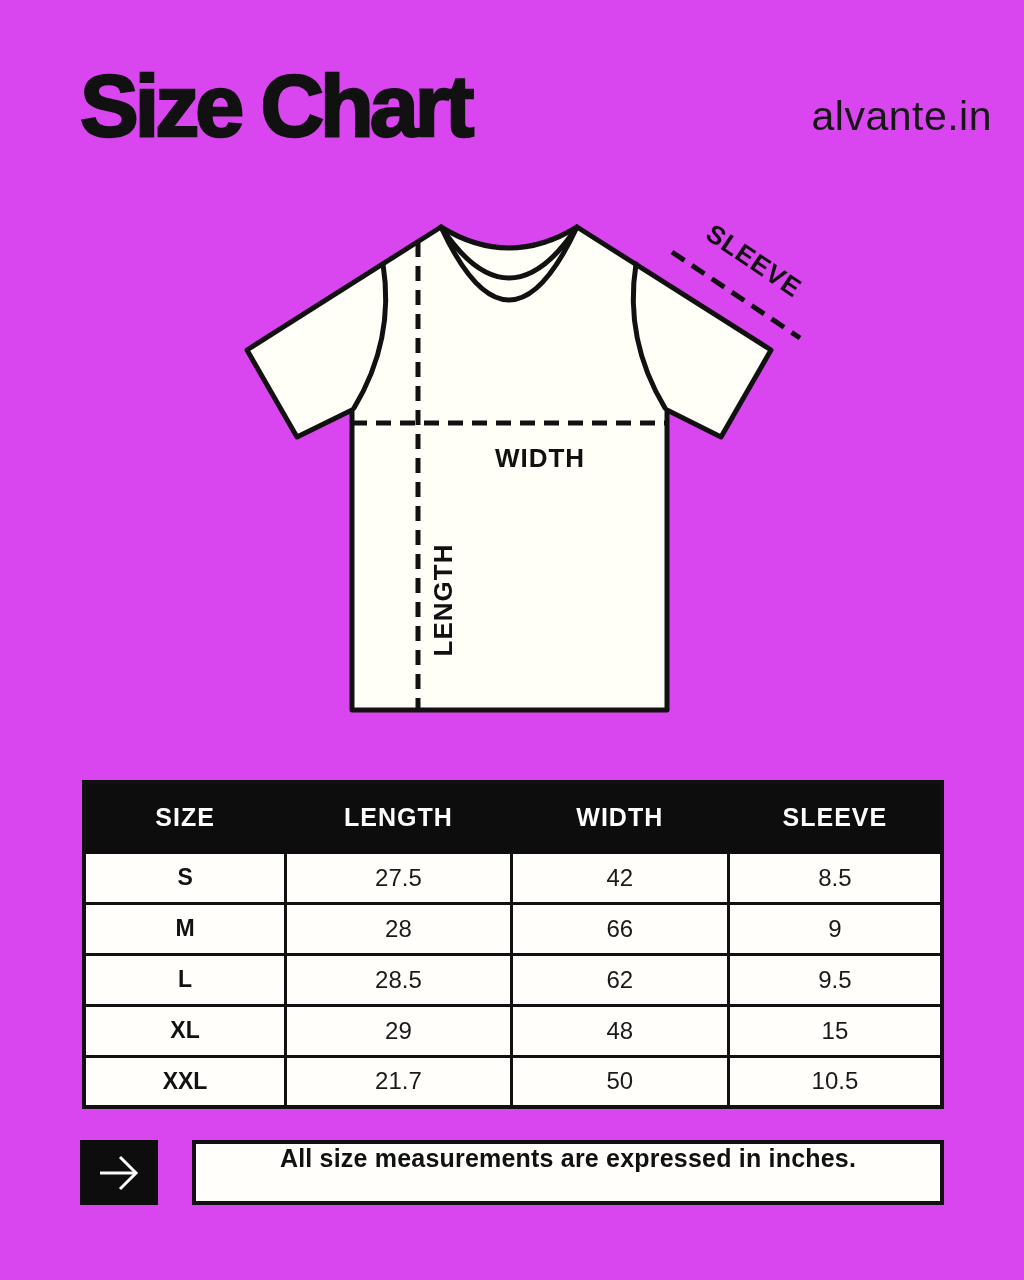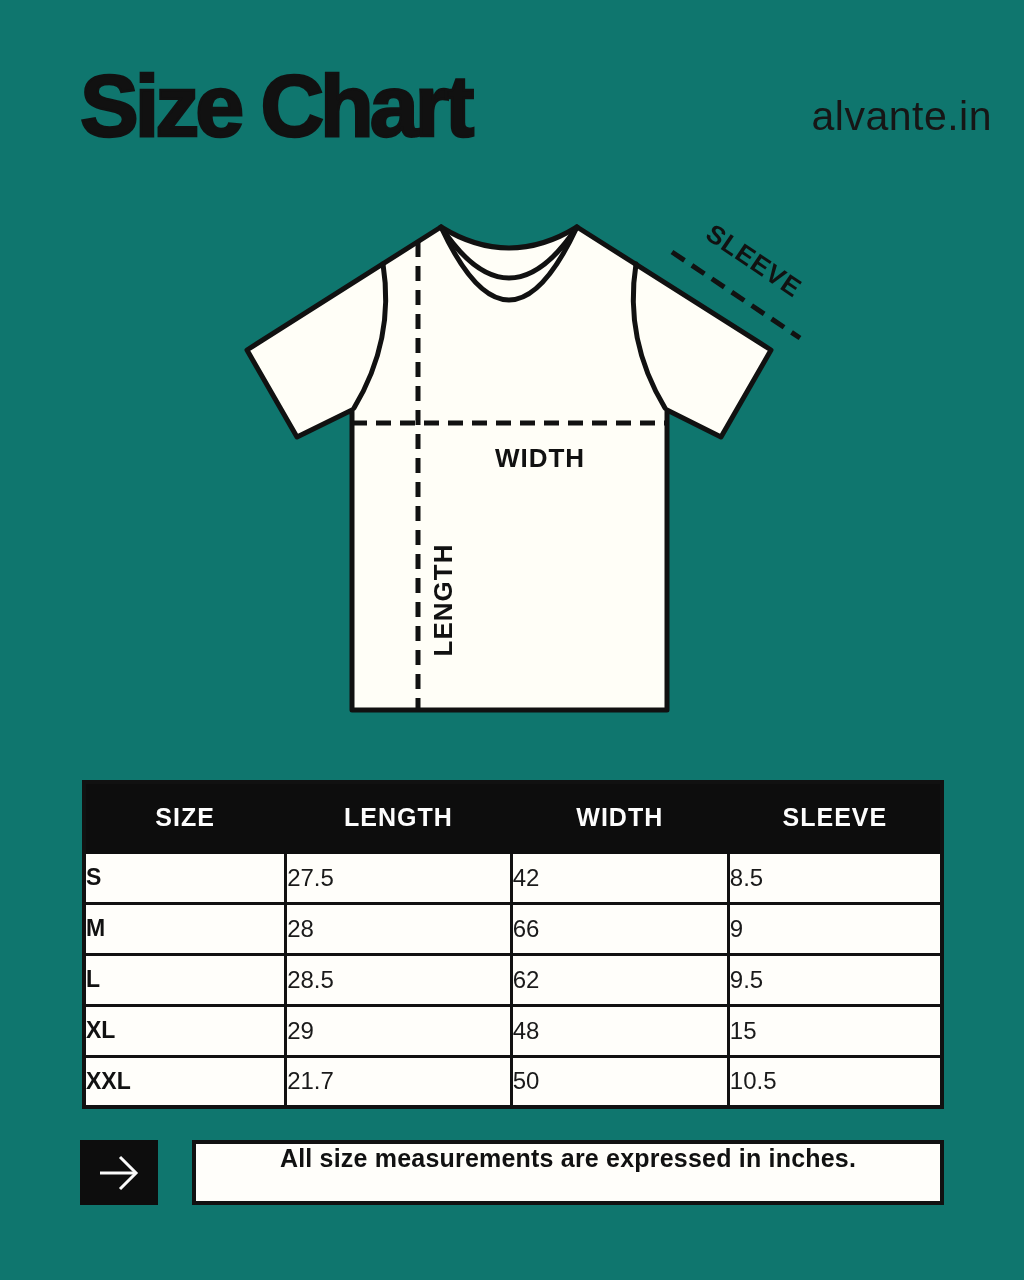--- a/index.html
+++ b/index.html
@@ -1,18 +1,18 @@
 <!DOCTYPE html>
 <html><head>
 <meta charset="utf-8">
 <style>
   * { margin:0; padding:0; box-sizing:border-box; }
   html,body { width:1024px; height:1280px; }
   body { font-family:"Liberation Sans","DejaVu Sans",sans-serif; background:#fffef7; color:#111; }
-  .page { position:relative; width:1024px; height:1280px; background:#0f766e; overflow:hidden; }
+  .page { position:relative; width:1024px; height:1280px; background:#d946ef; overflow:hidden; }
 
   
   .title {
     position:absolute; left:80px; top:62px;
     font-size:88px; font-weight:bold; letter-spacing:-4px; line-height:1;
     -webkit-text-stroke:2.5px #111; color:#111;
   }
   .brand {
     position:absolute; right:32px; top:93px;
     font-size:41px; font-weight:400; letter-spacing:0.5px; color:#161616;
@@ -20,20 +20,21 @@
 
   
   .diagram { position:absolute; left:230px; top:205px; width:580px; height:515px; }
   .diagram svg { display:block; width:100%; height:100%; }
   .diagram text { font-family:"Liberation Sans","DejaVu Sans",sans-serif; font-weight:bold; fill:#111; }
 
   
   .size-table {
     position:absolute; left:82px; top:780px; width:862px;
     border-collapse:collapse; border:4px solid #111; table-layout:fixed;
+    text-align:center;
   }
   .size-table th {
     background:#0d0d0d; color:#fdfdfd; height:70px;
     font-size:25px; font-weight:bold; letter-spacing:1px; border:3px solid #0d0d0d;
   }
   .size-table td {
     height:51px; border:3px solid #111; background:#fffefa;
     font-size:24px; font-weight:400; color:#1a1a1a;
   }
   .size-table td.size-col { font-weight:bold; font-size:23px; color:#111; }

